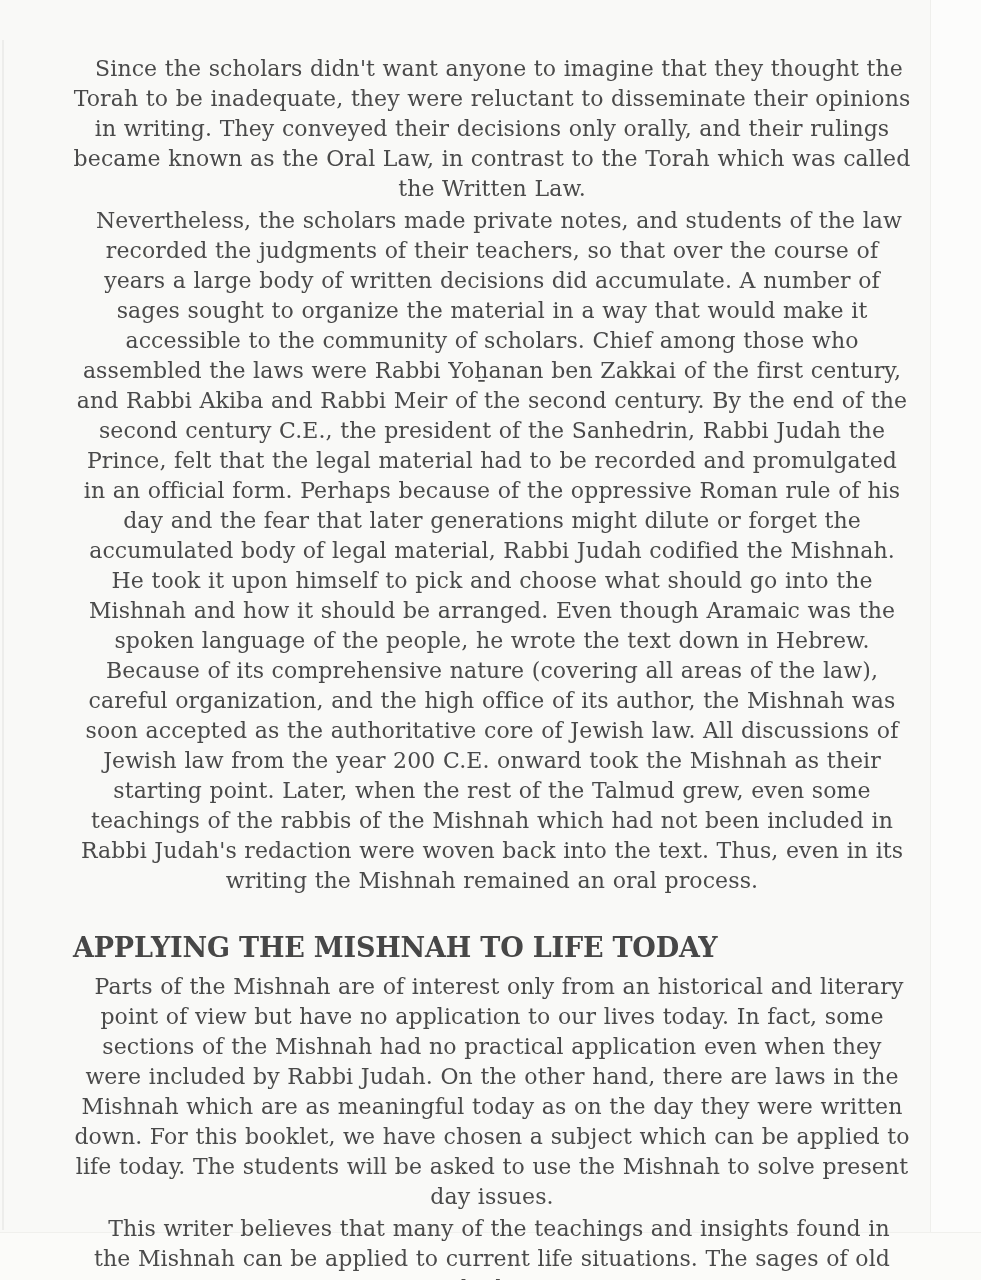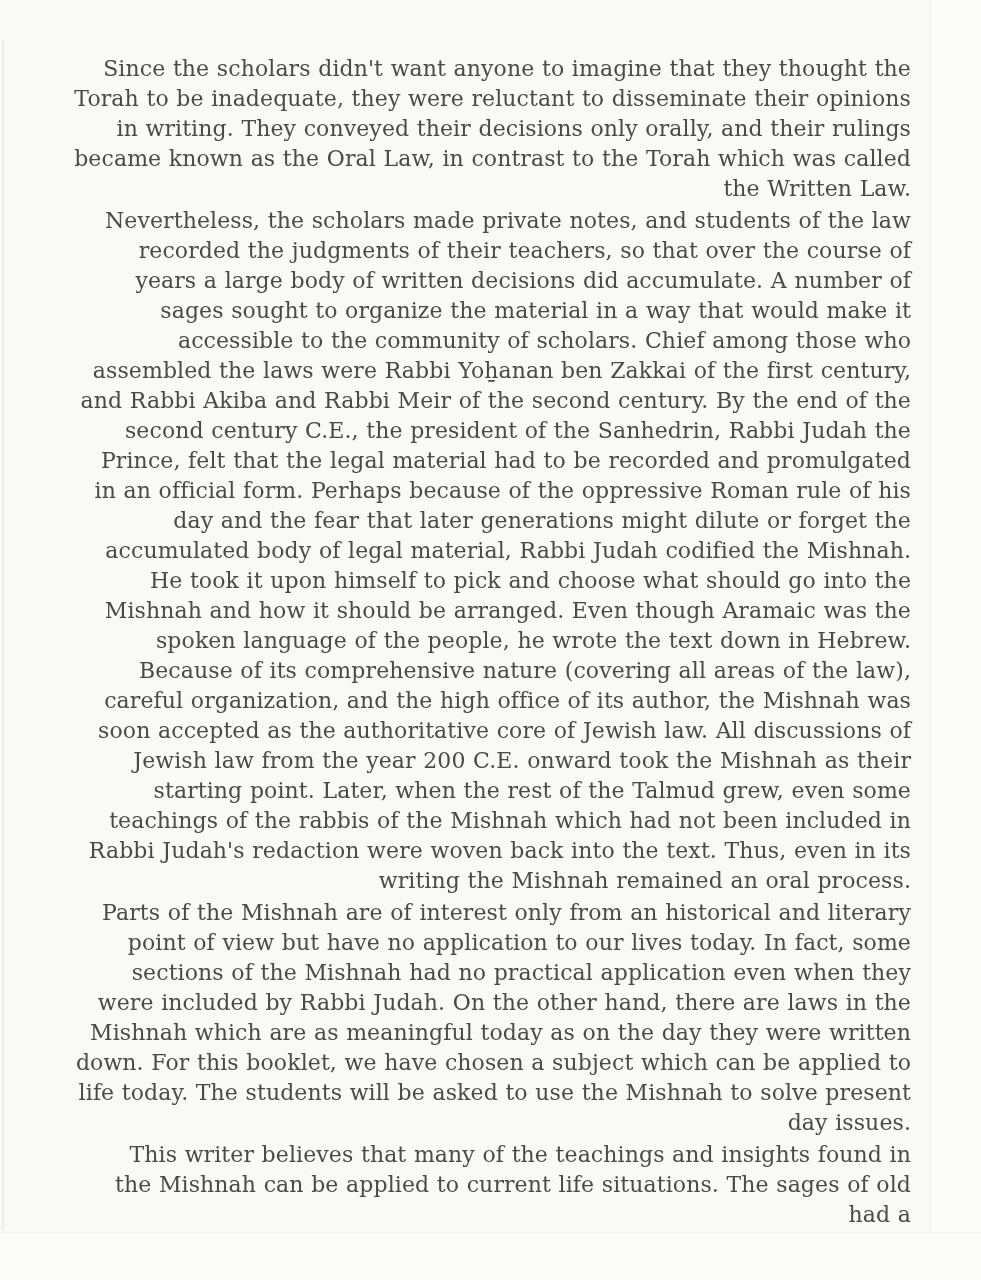--- a/index.html
+++ b/index.html
@@ -48,21 +48,21 @@
     left: 73px;
     top: 54px;
     width: 838px;
   }
   .body-par {
     margin: 0;
     padding: 0;
     font-size: 22px;
     line-height: 30px;
     text-indent: 14px;
-    text-align: right;
+    text-align: center;
     letter-spacing: 0.1px;
     word-spacing: 0.5px;
   }
   .body-par + .body-par {
     margin-top: 2px;
   }
   .section-heading {
     margin: 36px 0 8px 0;
     font-size: 27px;
     line-height: 32px;
@@ -77,19 +77,20 @@
 <div class="scan-page">
   <div class="edge-right"></div>
   <div class="edge-bottom"></div>
   <div class="spine-shadow"></div>
 
   <div class="content">
     <p class="body-par">Since the scholars didn't want anyone to imagine that they thought the Torah to be inadequate, they were reluctant to disseminate their opinions in writing. They conveyed their decisions only orally, and their rulings became known as the Oral Law, in contrast to the Torah which was called the Written Law.</p>
 
     <p class="body-par">Nevertheless, the scholars made private notes, and students of the law recorded the judgments of their teachers, so that over the course of years a large body of written decisions did accumulate. A number of sages sought to organize the material in a way that would make it accessible to the community of scholars. Chief among those who assembled the laws were Rabbi Yoẖanan ben Zakkai of the first century, and Rabbi Akiba and Rabbi Meir of the second century. By the end of the second century C.E., the president of the Sanhedrin, Rabbi Judah the Prince, felt that the legal material had to be recorded and promulgated in an official form. Perhaps because of the oppressive Roman rule of his day and the fear that later generations might dilute or forget the accumulated body of legal material, Rabbi Judah codified the Mishnah. He took it upon himself to pick and choose what should go into the Mishnah and how it should be arranged. Even though Aramaic was the spoken language of the people, he wrote the text down in Hebrew. Because of its comprehensive nature (covering all areas of the law), careful organization, and the high office of its author, the Mishnah was soon accepted as the authoritative core of Jewish law. All discussions of Jewish law from the year 200 C.E. onward took the Mishnah as their starting point. Later, when the rest of the Talmud grew, even some teachings of the rabbis of the Mishnah which had not been included in Rabbi Judah's redaction were woven back into the text. Thus, even in its writing the Mishnah remained an oral process.</p>
 
+    <h2 class="section-heading">APPLYING THE MISHNAH TO LIFE TODAY</h2>
 
     <p class="body-par">Parts of the Mishnah are of interest only from an historical and literary point of view but have no application to our lives today. In fact, some sections of the Mishnah had no practical application even when they were included by Rabbi Judah. On the other hand, there are laws in the Mishnah which are as meaningful today as on the day they were written down. For this booklet, we have chosen a subject which can be applied to life today. The students will be asked to use the Mishnah to solve present day issues.</p>
 
     <p class="body-par">This writer believes that many of the teachings and insights found in the Mishnah can be applied to current life situations. The sages of old had a</p>
 
   </div>
 </div>
 
 </body></html>

